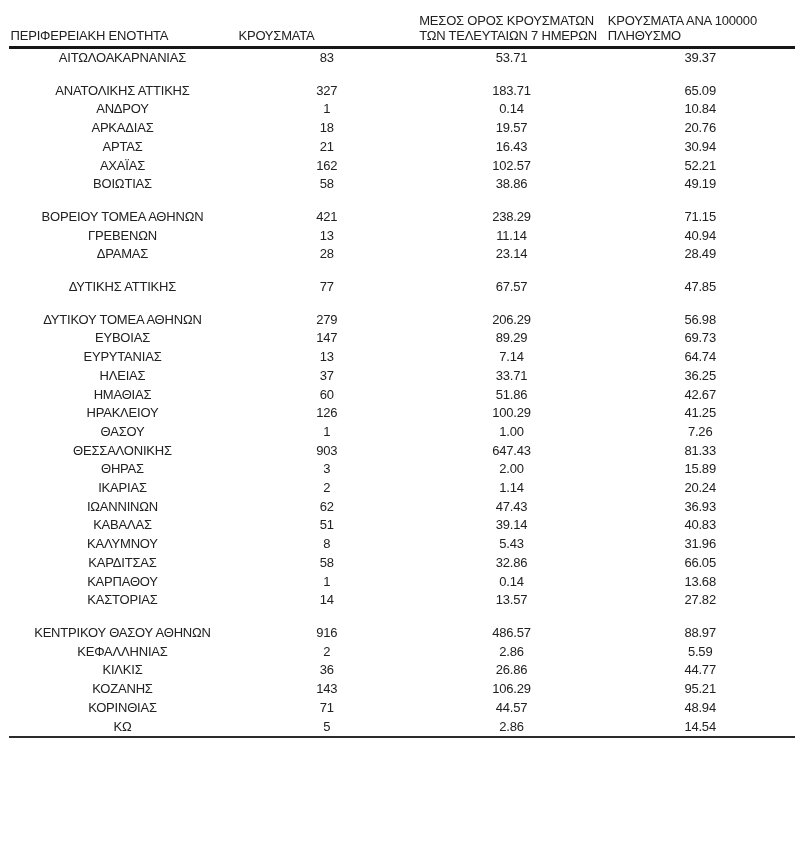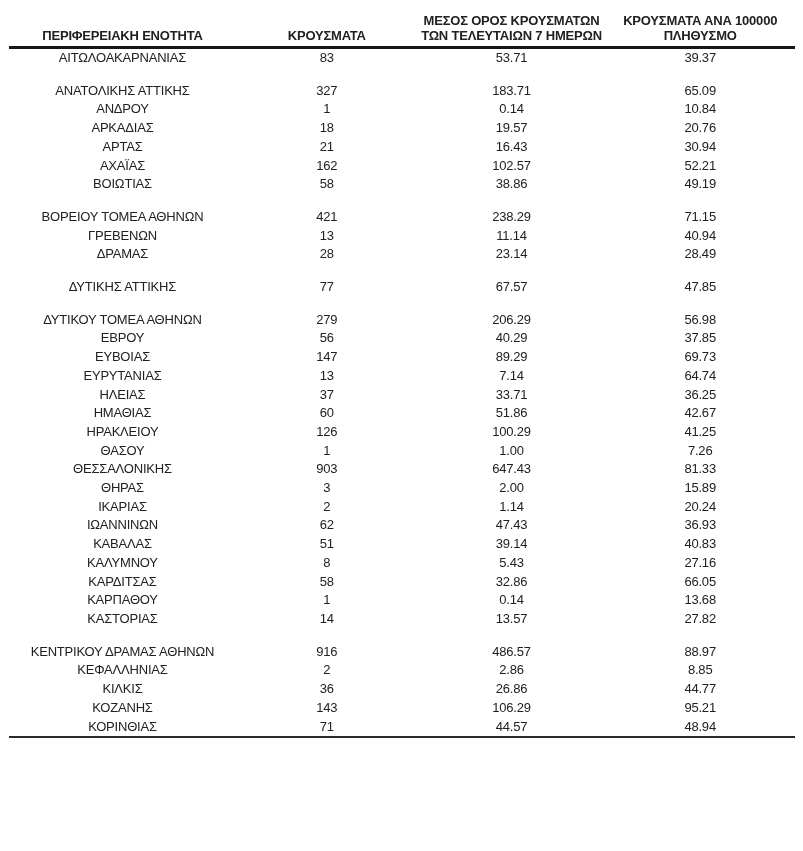--- a/index.html
+++ b/index.html
@@ -26,25 +26,25 @@
     border-collapse: collapse;
     table-layout: fixed;
     border-bottom: 2px solid #2b2b2b;
   }
   table.cases-table col.c-region   { width: 29%; }
   table.cases-table col.c-cases    { width: 23%; }
   table.cases-table col.c-avg      { width: 24%; }
   table.cases-table col.c-per100k  { width: 24%; }
 
   table.cases-table thead th {
-    font-weight: bold;
+    font-weight: normal;
     font-size: 13px;
     line-height: 15px;
     letter-spacing: -0.2px;
-    text-align: center;
+    text-align: left;
     vertical-align: bottom;
     padding: 0 2px 3px 2px;
     border-bottom: 3px solid #161616;
     white-space: nowrap;
   }
   table.cases-table tbody td {
     font-size: 13px;
     line-height: 18.7px;
     height: 18.7px;
     letter-spacing: -0.2px;
@@ -168,26 +168,20 @@
         <tr class="gap-row">
           <td colspan="4"></td>
         </tr>
         <tr>
           <td>ΔΥΤΙΚΟΥ ΤΟΜΕΑ ΑΘΗΝΩΝ</td>
           <td>279</td>
           <td>206.29</td>
           <td>56.98</td>
         </tr>
         <tr>
-          <td>ΕΒΡΟΥ</td>
-          <td>56</td>
-          <td>40.29</td>
-          <td>37.85</td>
-        </tr>
-        <tr>
           <td>ΕΥΒΟΙΑΣ</td>
           <td>147</td>
           <td>89.29</td>
           <td>69.73</td>
         </tr>
         <tr>
           <td>ΕΥΡΥΤΑΝΙΑΣ</td>
           <td>13</td>
           <td>7.14</td>
           <td>64.74</td>
@@ -243,21 +237,21 @@
         <tr>
           <td>ΚΑΒΑΛΑΣ</td>
           <td>51</td>
           <td>39.14</td>
           <td>40.83</td>
         </tr>
         <tr>
           <td>ΚΑΛΥΜΝΟΥ</td>
           <td>8</td>
           <td>5.43</td>
-          <td>27.16</td>
+          <td>31.96</td>
         </tr>
         <tr>
           <td>ΚΑΡΔΙΤΣΑΣ</td>
           <td>58</td>
           <td>32.86</td>
           <td>66.05</td>
         </tr>
         <tr>
           <td>ΚΑΡΠΑΘΟΥ</td>
           <td>1</td>
@@ -267,44 +261,50 @@
         <tr>
           <td>ΚΑΣΤΟΡΙΑΣ</td>
           <td>14</td>
           <td>13.57</td>
           <td>27.82</td>
         </tr>
         <tr class="gap-row">
           <td colspan="4"></td>
         </tr>
         <tr>
-          <td>ΚΕΝΤΡΙΚΟΥ ΔΡΑΜΑΣ ΑΘΗΝΩΝ</td>
+          <td>ΚΕΝΤΡΙΚΟΥ ΘΑΣΟΥ ΑΘΗΝΩΝ</td>
           <td>916</td>
           <td>486.57</td>
           <td>88.97</td>
         </tr>
         <tr>
           <td>ΚΕΦΑΛΛΗΝΙΑΣ</td>
           <td>2</td>
           <td>2.86</td>
-          <td>8.85</td>
+          <td>5.59</td>
         </tr>
         <tr>
           <td>ΚΙΛΚΙΣ</td>
           <td>36</td>
           <td>26.86</td>
           <td>44.77</td>
         </tr>
         <tr>
           <td>ΚΟΖΑΝΗΣ</td>
           <td>143</td>
           <td>106.29</td>
           <td>95.21</td>
         </tr>
         <tr>
           <td>ΚΟΡΙΝΘΙΑΣ</td>
           <td>71</td>
           <td>44.57</td>
           <td>48.94</td>
+        </tr>
+        <tr>
+          <td>ΚΩ</td>
+          <td>5</td>
+          <td>2.86</td>
+          <td>14.54</td>
         </tr>
       </tbody>
   </table>
 </div>
 
 </body></html>

